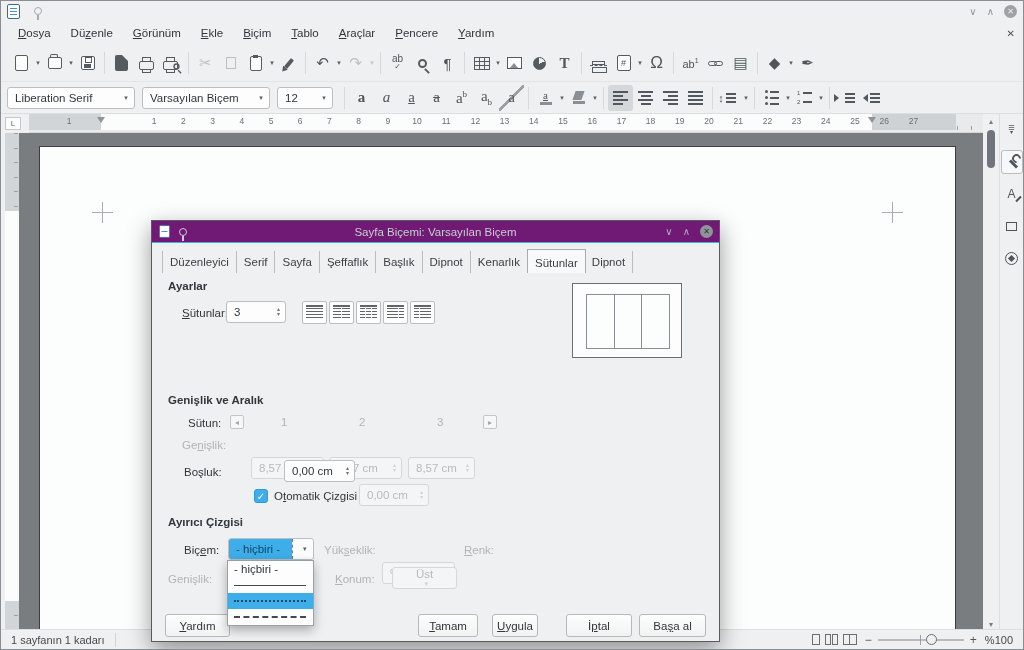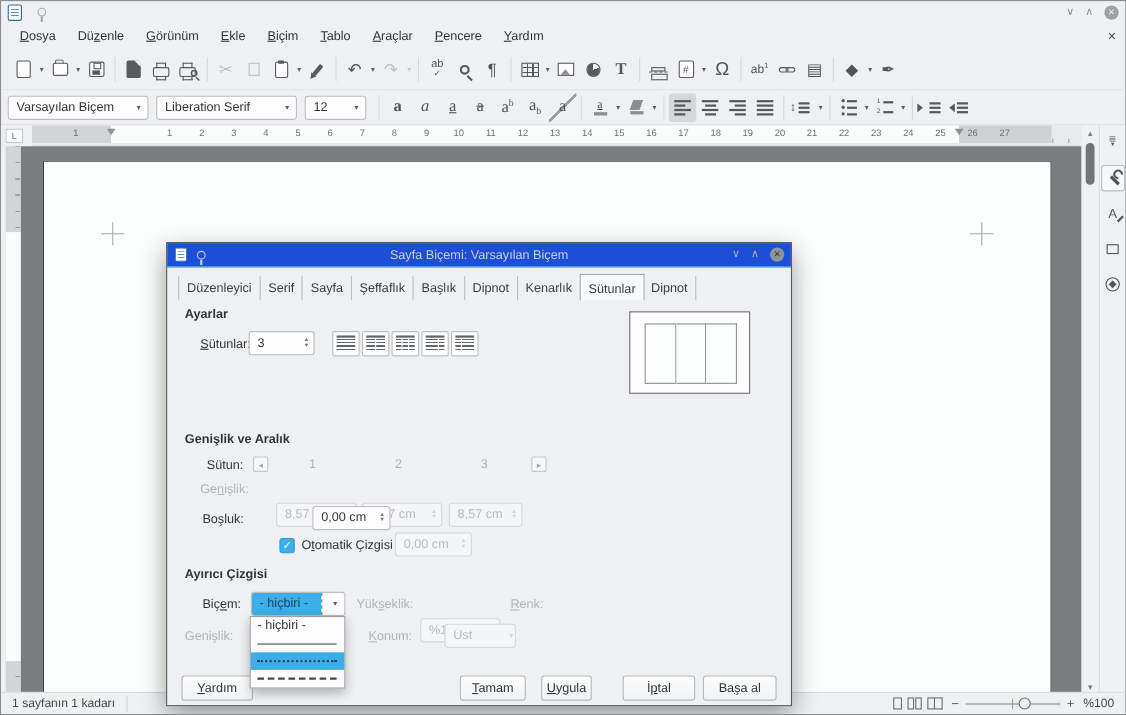--- a/index.html
+++ b/index.html
@@ -149,21 +149,21 @@
   .pgbook b{width:7px;height:11px;border:1px solid #6a6f73;}
   .pgbook b+b{border-left:none;}
   .zoomctl{display:flex;align-items:center;gap:6px;}
   .ztrack{position:relative;width:86px;height:2px;background:#b7bbbd;}
   .ztick{position:absolute;left:42px;top:-4px;width:1px;height:10px;background:#9aa0a4;}
   .zhandle{position:absolute;left:48px;top:-5px;width:11px;height:11px;border:1.5px solid #6a6f73;border-radius:50%;background:#eff0f1;}
   .zsign{font-size:12px;color:#54585c;}
   
   #dialog{position:absolute;left:150px;top:219px;width:569px;height:422px;background:#eff0f1;z-index:10;
      border:1px solid #565b60;box-shadow:0 8px 22px rgba(0,0,0,.4);}
-  #dlg-titlebar{position:absolute;left:0;top:0;width:100%;height:22px;background:#1d4ed8;display:flex;align-items:center;padding:0 6px;border-bottom:1px solid #3daee9;}
+  #dlg-titlebar{position:absolute;left:0;top:0;width:100%;height:22px;background:#701a75;display:flex;align-items:center;padding:0 6px;border-bottom:1px solid #3daee9;}
   #dlg-titlebar .dtitle{position:absolute;left:0;right:0;text-align:center;color:#c8cdd1;}
   #dlg-titlebar .winctl{color:#aab0b4;}
   #dlg-titlebar .writer-ico{transform:scale(.85);}
   #dlg-titlebar .pin-ico{border-color:#c8cdd1;margin-left:8px;}
   #dlg-titlebar .pin-ico::after{background:#c8cdd1;}
   #dlg-titlebar .circle-close{background:#8f9499;color:#2e3338;}
   #dlg-tabs{position:absolute;left:10px;top:30px;display:flex;height:22px;align-items:stretch;}
   .tab{display:flex;align-items:center;padding:0 7px;border-right:1px solid #b9bdbf;color:#3a3f44;}
   .tab:first-child{border-left:1px solid #b9bdbf;}
   .tab.active{background:#f8f9fa;border:1px solid #a9adb0;border-bottom:none;margin:-2px -1px 0 -1px;padding-top:2px;z-index:2;}
@@ -321,25 +321,25 @@
       </span>
     <span class="i">▤</span>
     <span class="tsep"></span>
     <span class="i">◆</span>
     <span class="dd">▾</span>
     <span class="i">✒</span>
   </div>
 
   <div id="tb2">
     <span class="combo" style="width:128px;">
-      <span class="cval">Varsayılan Biçem</span>
+      <span class="cval">Liberation Serif</span>
       <span class="dd">▾</span>
     </span>
     <span class="combo" style="width:128px;">
-      <span class="cval">Liberation Serif</span>
+      <span class="cval">Varsayılan Biçem</span>
       <span class="dd">▾</span>
     </span>
     <span class="combo" style="width:56px;">
       <span class="cval">12</span>
       <span class="dd">▾</span>
     </span>
     <span class="tsep"></span>
     <span class="i">
         <span class="la b">a</span>
       </span>
@@ -674,21 +674,21 @@
         <span class="val">%100</span>
         <span class="arr">
           <i>▴</i>
           <i>▾</i>
         </span>
       </span>
     <span class="abs lbl dim" style="left:312px;top:323px;"><span class="u">R</span><span>enk:</span></span>
 
     <span class="abs lbl dim" style="left:16px;top:352px;">Genişlik:</span>
     <span class="abs lbl dim" style="left:183px;top:352px;text-align:right;"><span class="u">K</span><span>onum:</span></span>
-    <span class="abs cbox dis" style="left:252px;top:346px;width:65px;">
+    <span class="abs cbox dis" style="left:240px;top:346px;width:65px;flex-direction:column;">
       <span class="cval">Üst</span>
       <span class="dd">▾</span>
     </span>
 
     <div id="style-popup">
       <div class="opt">- hiçbiri -</div>
       <div class="opt">
           <span class="ln ln-solid"></span>
         </div>
       <div class="opt sel">

